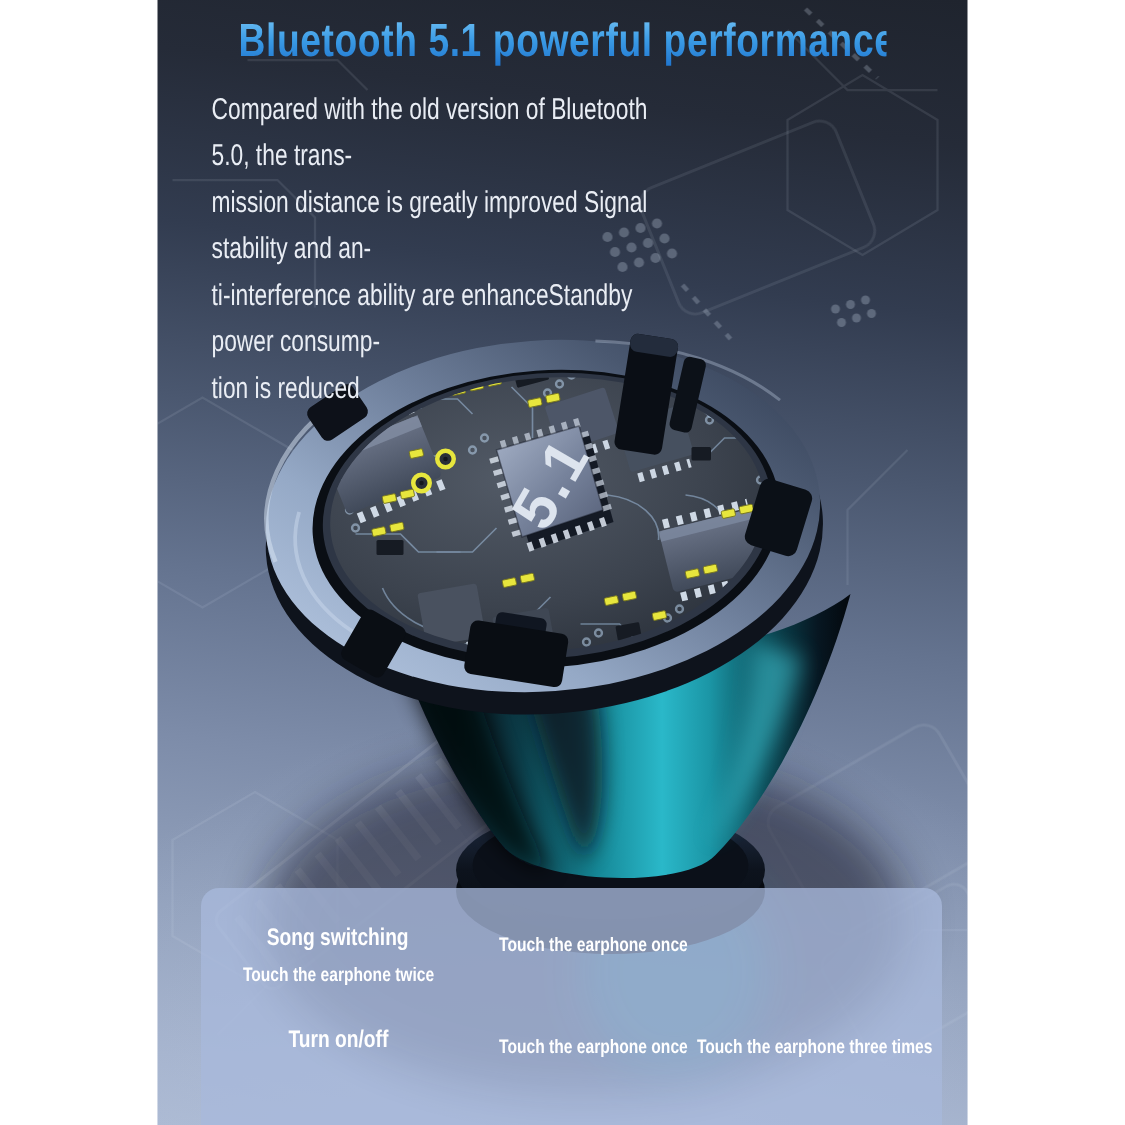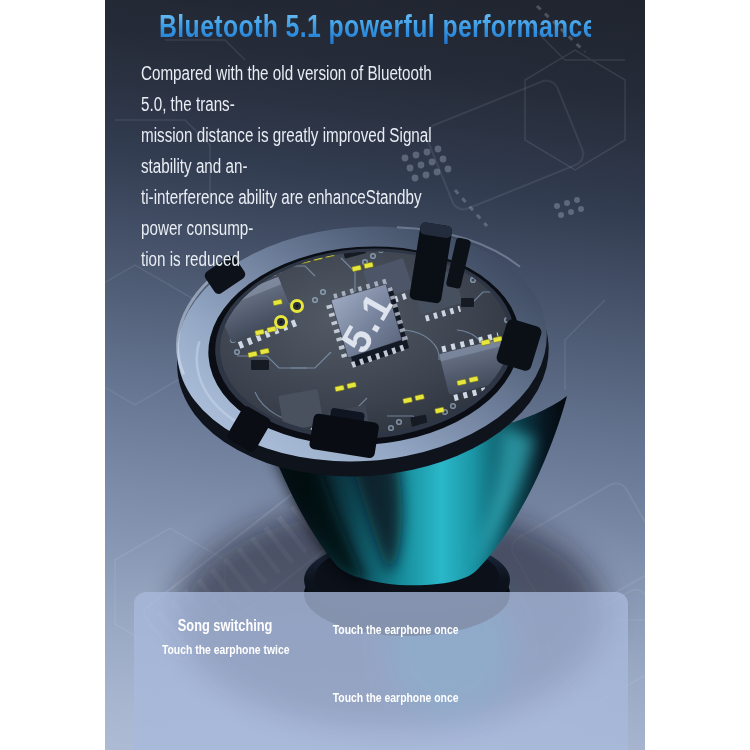--- a/index.html
+++ b/index.html
@@ -353,23 +353,25 @@
           <div class="fs"><span class="cond">Touch the earphone twice</span></div>
         </div>
         <div class="fcell">
           <div class="fs"><span class="cond">Touch the earphone once</span></div>
         </div>
         <div class="fcell">
         </div>
       </div>
       <div class="frow">
         <div class="fcell">
+          <div class="ft"><span class="cond">Turn on/off</span></div>
         </div>
         <div class="fcell">
           <div class="fs"><span class="cond">Touch the earphone once</span></div>
         </div>
         <div class="fcell">
+          <div class="fs"><span class="cond">Touch the earphone three times</span></div>
         </div>
       </div>
     </section>
 
   </div>
 </div>
 
 </body></html>

